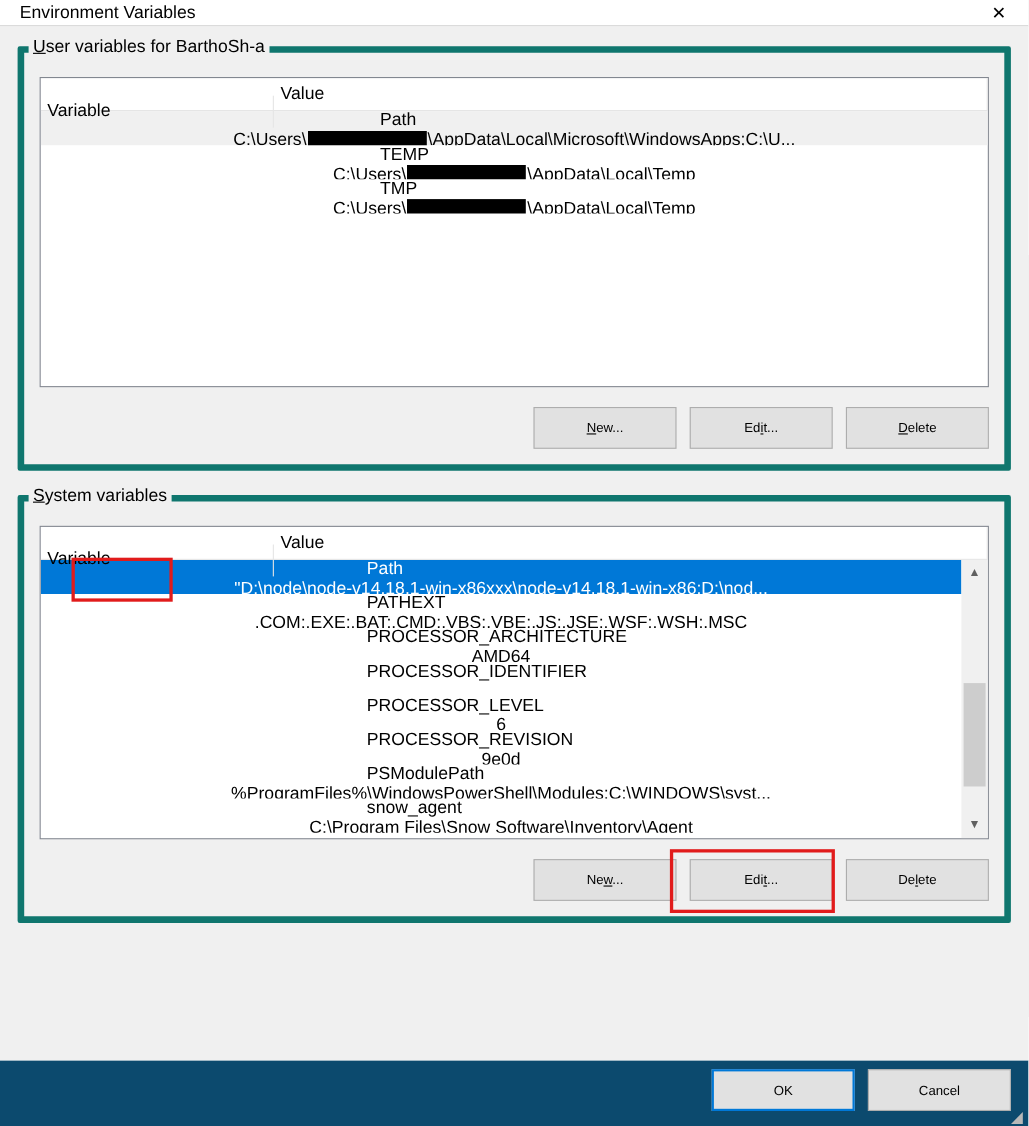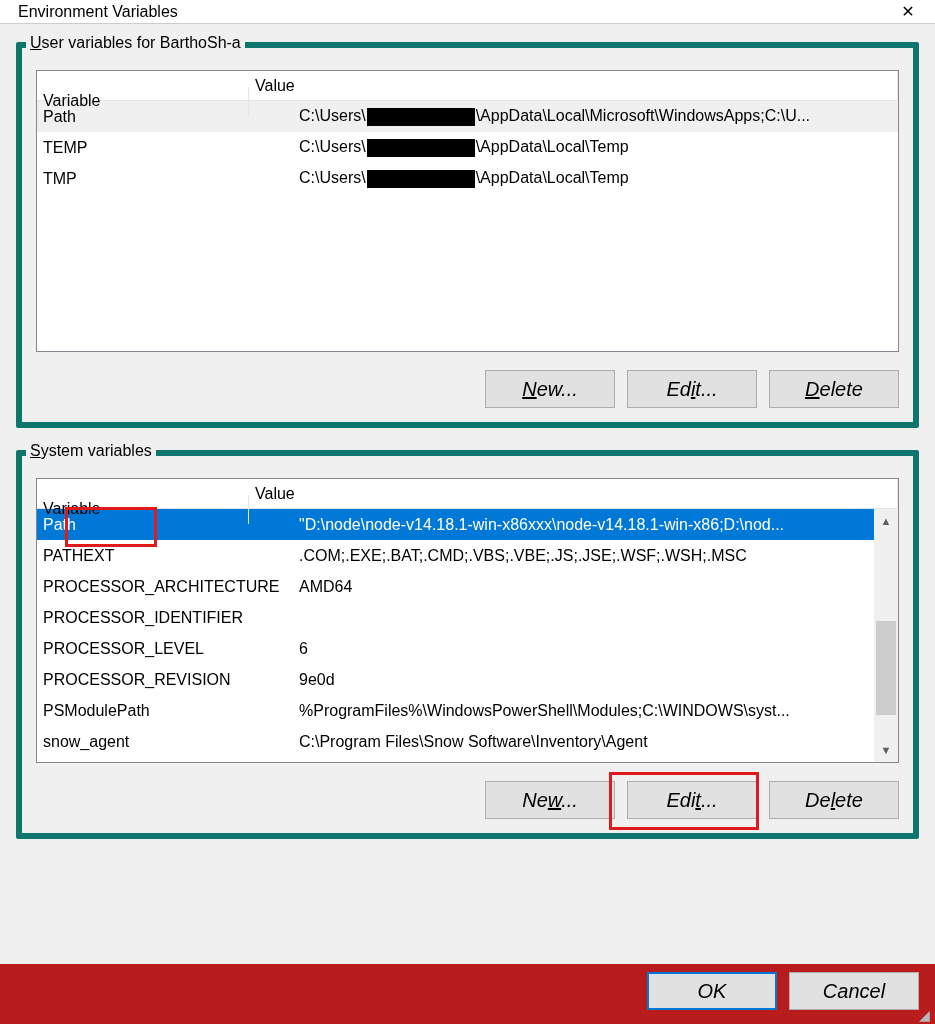--- a/index.html
+++ b/index.html
@@ -80,20 +80,21 @@
   }
   .col-var { width: 212px; flex-shrink: 0; margin-top: 31px; }
   .col-val { flex: 1; }
 
   .list-body { overflow: hidden; }
   .row {
     display: flex;
     height: 31px;
     align-items: center;
     font-size: 16px;
+    flex-direction: column;
   }
   .row.sel-light { background: #f0f0f0; }
   .row.sel-blue { background: #0078d7; color: #fff; }
   .cell { padding: 0 6px; white-space: nowrap; overflow: hidden; text-overflow: ellipsis; }
   .cell.var { width: 256px; flex-shrink: 0; }
   .cell.val { flex: 1; }
 
   .redact {
     display: inline-block;
     background: #000;
@@ -105,24 +106,23 @@
   .btnrow {
     display: flex;
     justify-content: flex-end;
     gap: 12px;
     margin-top: 18px;
   }
   .btn {
     width: 130px; height: 38px;
     background: #e1e1e1;
     border: 1px solid #adadad;
-    font-size: 20px;
+    font-size: 12px;
     font-family: inherit;
     cursor: pointer;
-    font-style: italic;
   }
   .btn .ul { text-decoration: underline; }
   .btn.default { border: 2px solid #0078d7; background: #e1e1e1; }
 
   .scroll-track {
     position: absolute; right: 0; top: 30px; bottom: 0; width: 24px;
     background: #f0f0f0;
     display: flex; flex-direction: column; align-items: center; justify-content: space-between;
   }
   .scroll-arrow {
@@ -131,21 +131,21 @@
     cursor: pointer;
   }
   .scroll-thumb {
     position: absolute; right: 2px; width: 20px;
     background: #cdcdcd;
   }
 
   .footer {
     display: flex; justify-content: flex-end; gap: 12px;
     padding: 8px 16px 14px 16px;
-    background: #b91c1c;
+    background: #0c4a6e;
   }
 
   .anno-red-var {
     position: absolute;
     border: 3px solid #e11b1b;
     pointer-events: none;
     left: 28px;
     width: 92px;
     height: 40px;
     z-index: 10;

